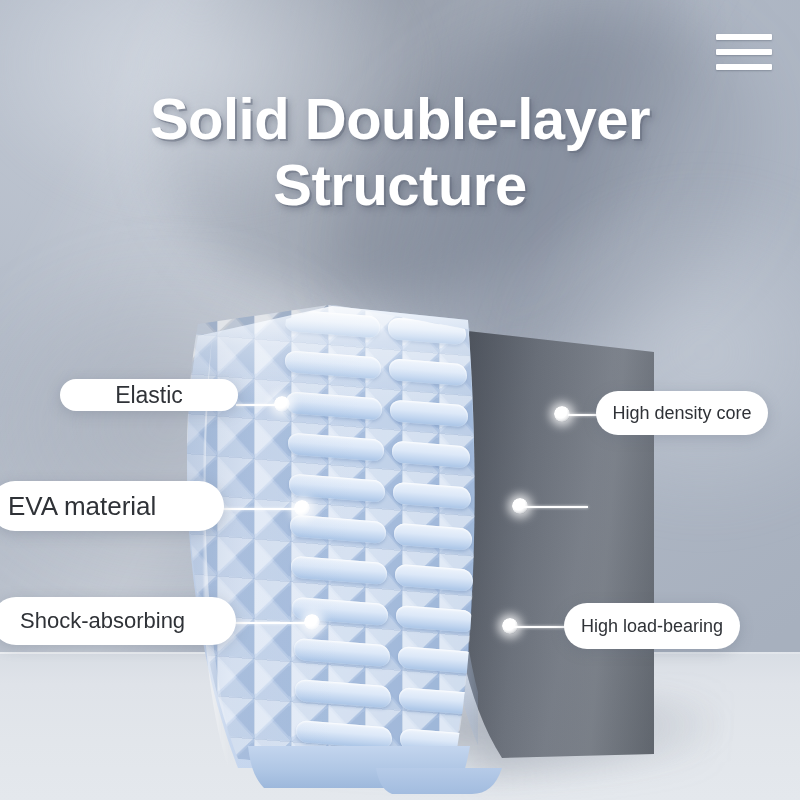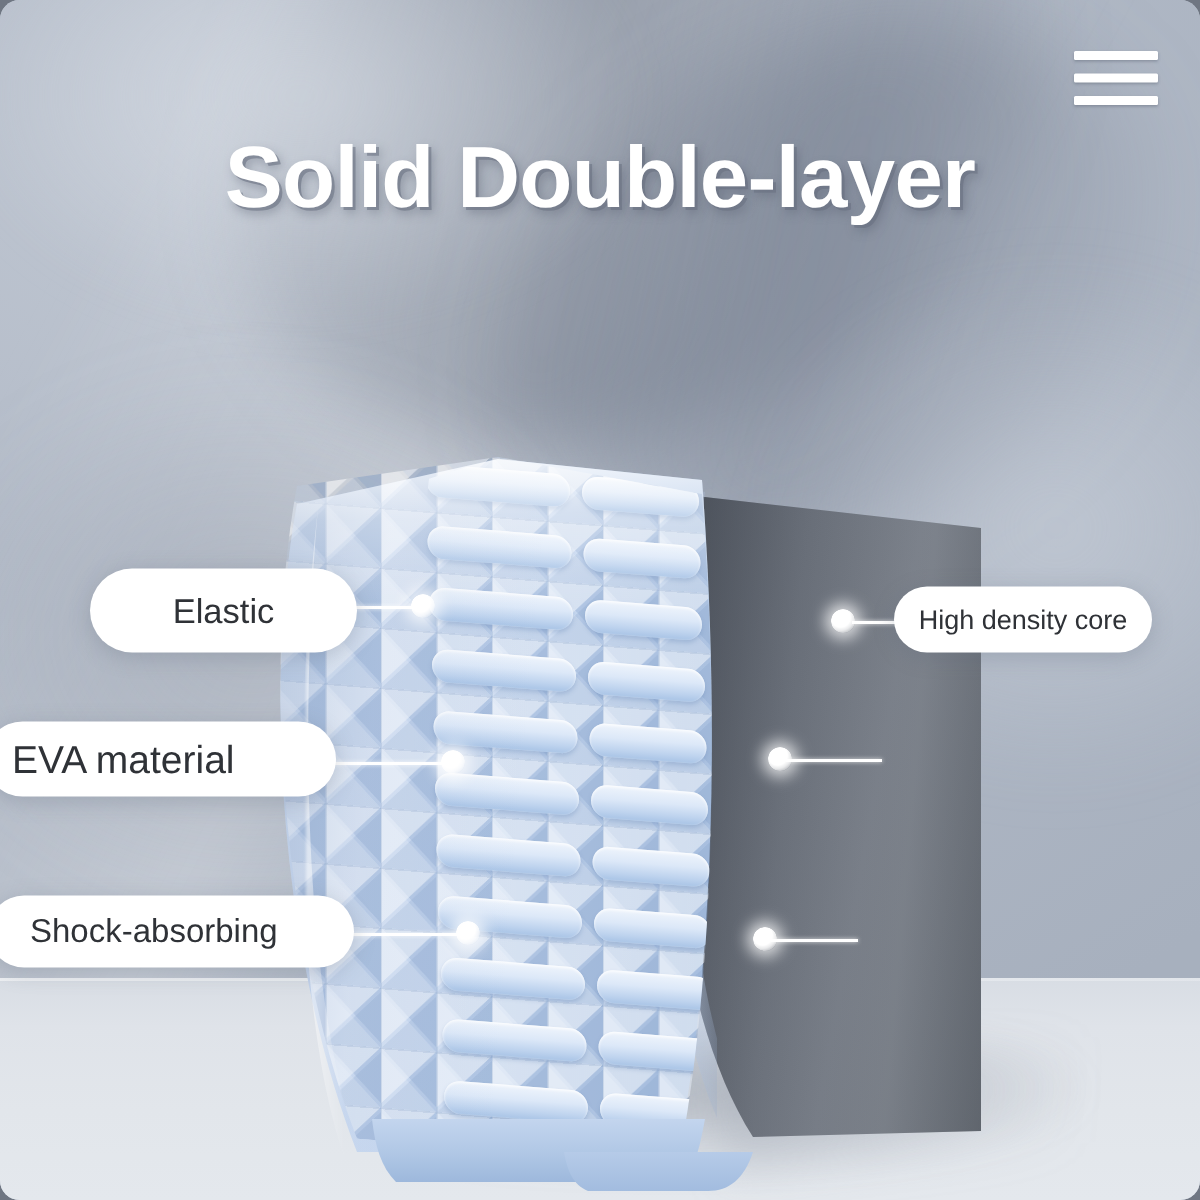--- a/index.html
+++ b/index.html
@@ -11,21 +11,20 @@
   body {
     font-family: "Liberation Sans", sans-serif;
   }
 
   #stage {
     position: relative;
     width: 800px;
     height: 800px;
     overflow: hidden;
     background: #b2bac7;
-    border-radius: 13px;
   }
 
   
   .bg-base {
     position: absolute;
     inset: 0;
     background:
       radial-gradient(120% 90% at 18% 12%, #c0c7d2 0%, #b3bbc8 40%, #a7b0be 100%);
   }
   .bg-sheen {
@@ -340,21 +339,21 @@
     position: absolute;
     width: 16px;
     height: 16px;
     border-radius: 50%;
     background: radial-gradient(circle at 40% 35%, #ffffff 0%, #ffffff 46%, rgba(255,255,255,0.85) 62%, rgba(255,255,255,0.15) 100%);
     box-shadow: 0 0 10px 4px rgba(255,255,255,0.75);
     cursor: pointer;
   }
 
   
-  #pill-elastic            { left: 60px;  top: 379px; width: 178px; height: 56px; font-size: 23px; }
+  #pill-elastic            { left: 60px;  top: 379px; width: 178px; height: 32px; font-size: 23px; }
   #pill-eva                { left: -10px; top: 481px; width: 216px; height: 50px; font-size: 26px; padding-left: 18px; justify-content: flex-start; }
   #pill-shock              { left: -8px;  top: 597px; width: 216px; height: 48px; font-size: 22px; padding-left: 28px; justify-content: flex-start; }
 
   #pill-hdc                { left: 596px; top: 391px; width: 172px; height: 44px; font-size: 18px; }
   #pill-tpe                { left: 580px; top: 483px; width: 172px; height: 48px; font-size: 25px; }
   #pill-hlb                { left: 564px; top: 603px; width: 176px; height: 46px; font-size: 18px; }
 
   #line-elastic { left: 236px; top: 404px; width: 46px; }
   #line-eva     { left: 204px; top: 508px; width: 98px; }
   #line-shock   { left: 202px; top: 622px; width: 110px; }
@@ -390,20 +389,21 @@
   <div class="floor-shadow-2"></div>
 
   <div class="menu-btn" title="Menu">
     <div class="menu-bar"></div>
     <div class="menu-bar"></div>
     <div class="menu-bar"></div>
   </div>
 
   <div class="title-block">
     <div class="title-line">Solid Double-layer</div>
+    <div class="title-line">Structure</div>
   </div>
 
   <div class="product">
     <div class="tpe-layer"></div>
     <div class="tpe-shade"></div>
     <div class="tpe-rim"></div>
 
     <div class="foam">
       <div class="foam-shape"></div>
       <div class="tex-pyramids"></div>
@@ -460,14 +460,17 @@
   <div class="pill left" id="pill-eva">
     <span>EVA material</span>
   </div>
   <div class="pill left" id="pill-shock">
     <span>Shock-absorbing</span>
   </div>
 
   <div class="pill right" id="pill-hdc">
     <span>High density core</span>
   </div>
+  <div class="pill right" id="pill-hlb">
+    <span>High load-bearing</span>
+  </div>
 
 </div>
 
 </body></html>

